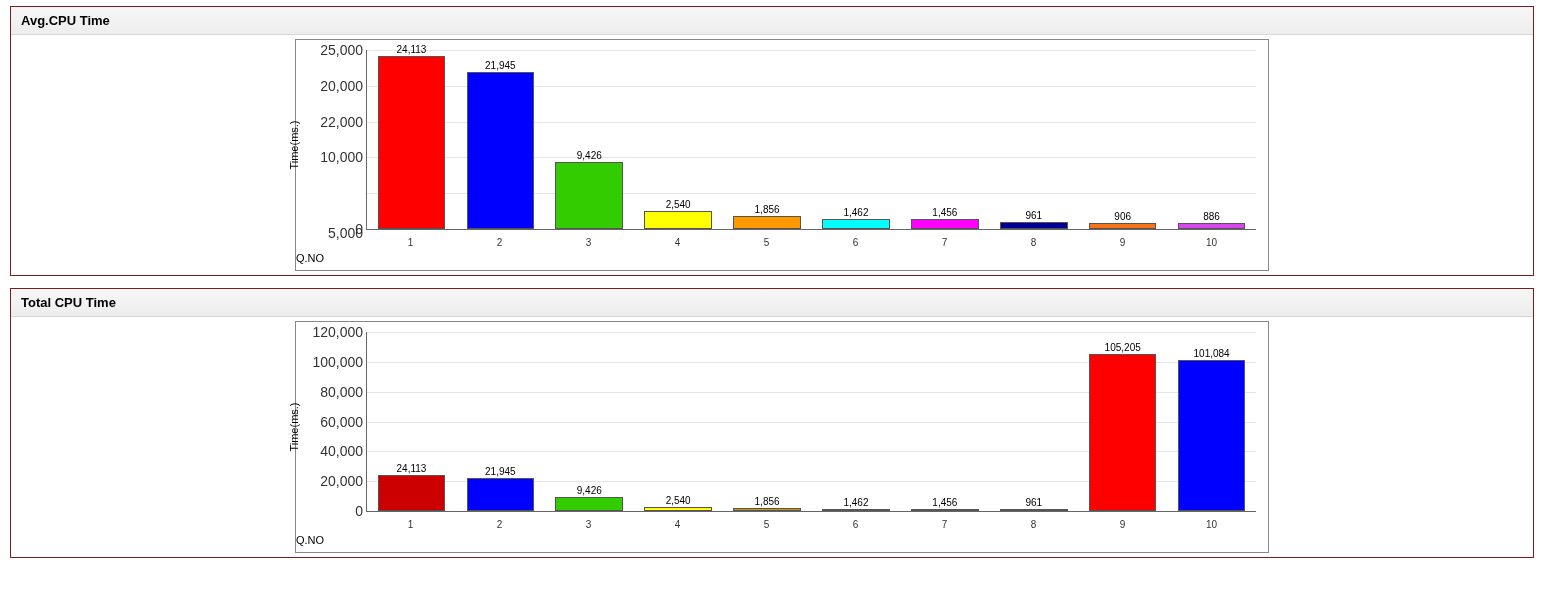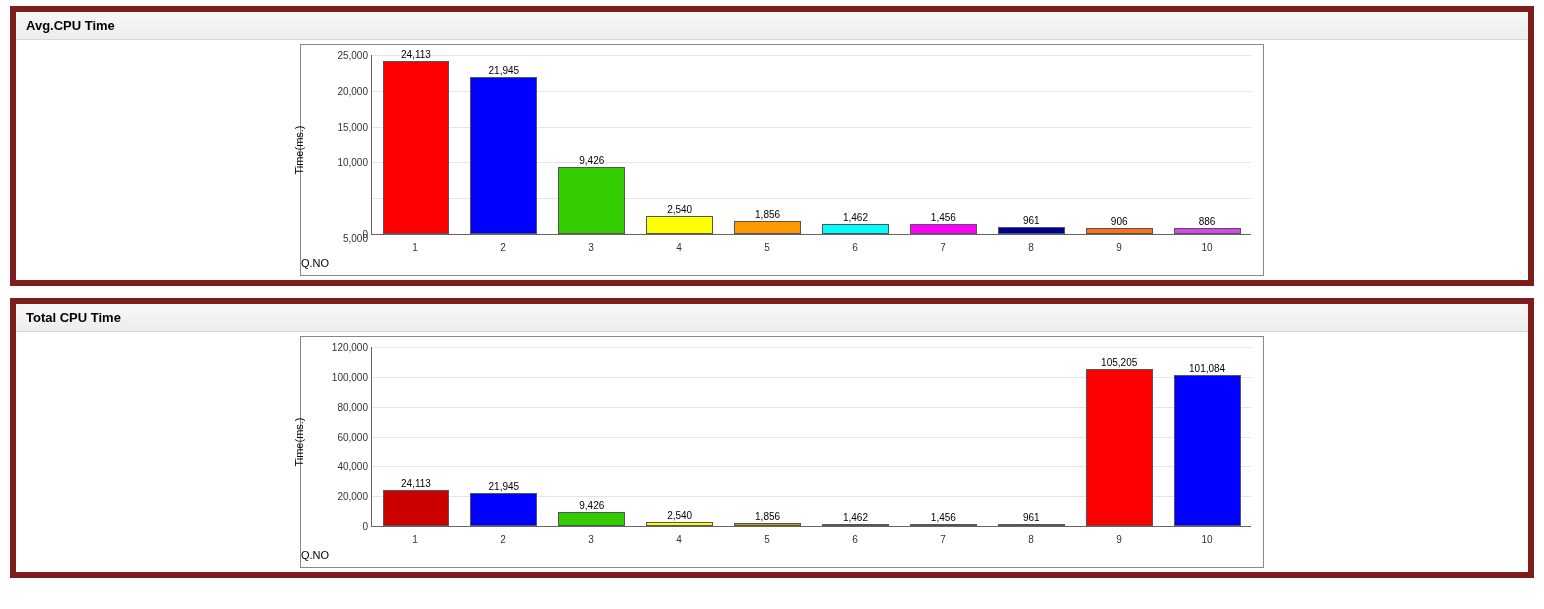--- a/index.html
+++ b/index.html
@@ -4,21 +4,21 @@
 <style>
   html, body {
     margin: 0;
     padding: 0;
     background: #ffffff;
     font-family: Arial, Helvetica, sans-serif;
     font-size: 12px;
     color: #000;
   }
   .panel {
-    border: 6px solid #7f1d1d;
+    border: 1px solid #7f1d1d;
     margin: 6px 10px 12px 10px;
     background: #ffffff;
   }
   .panel-header {
     background: linear-gradient(#f7f7f7, #ededed);
     border-bottom: 1px solid #d7d7d7;
     padding: 6px 10px;
     font-weight: bold;
     font-size: 13px;
   }
@@ -67,21 +67,21 @@
     left: 0;
     right: 0;
     border-top: 1px solid #e5e5e5;
     height: 0;
   }
   .y-tick {
     position: absolute;
     right: 100%;
     transform: translateY(-50%);
     padding-right: 4px;
-    font-size: 10px;
+    font-size: 14px;
     color: #333;
     white-space: nowrap;
     text-align: center;
   }
   .bars {
     position: absolute;
     left: 0;
     right: 0;
     bottom: 0;
     top: 0;
@@ -135,21 +135,21 @@
         <div class="chart-wrap">
           <div class="chart">
             <div class="y-axis-label">Time(ms.)</div>
             <div class="plot-area">
               <div class="y-tick" style="top: 100%;">0</div>
               <div class="gridline" style="top: 80%;"></div>
               <div class="y-tick" style="top: 80%; margin-top: 40px;">5,000</div>
               <div class="gridline" style="top: 60%;"></div>
               <div class="y-tick" style="top: 60%;">10,000</div>
               <div class="gridline" style="top: 40%;"></div>
-              <div class="y-tick" style="top: 40%;">15,000</div>
+              <div class="y-tick" style="top: 40%;">22,000</div>
               <div class="gridline" style="top: 20%;"></div>
               <div class="y-tick" style="top: 20%;">20,000</div>
               <div class="gridline" style="top: 0%;"></div>
               <div class="y-tick" style="top: 0%;">25,000</div>
               <div class="bars">
                 <div class="bar-slot">
                   <div class="bar" style="height: 96.452%; background: rgb(255, 0, 0);">
                     <div class="bar-label">24,113</div>
                   </div>
                 </div>

